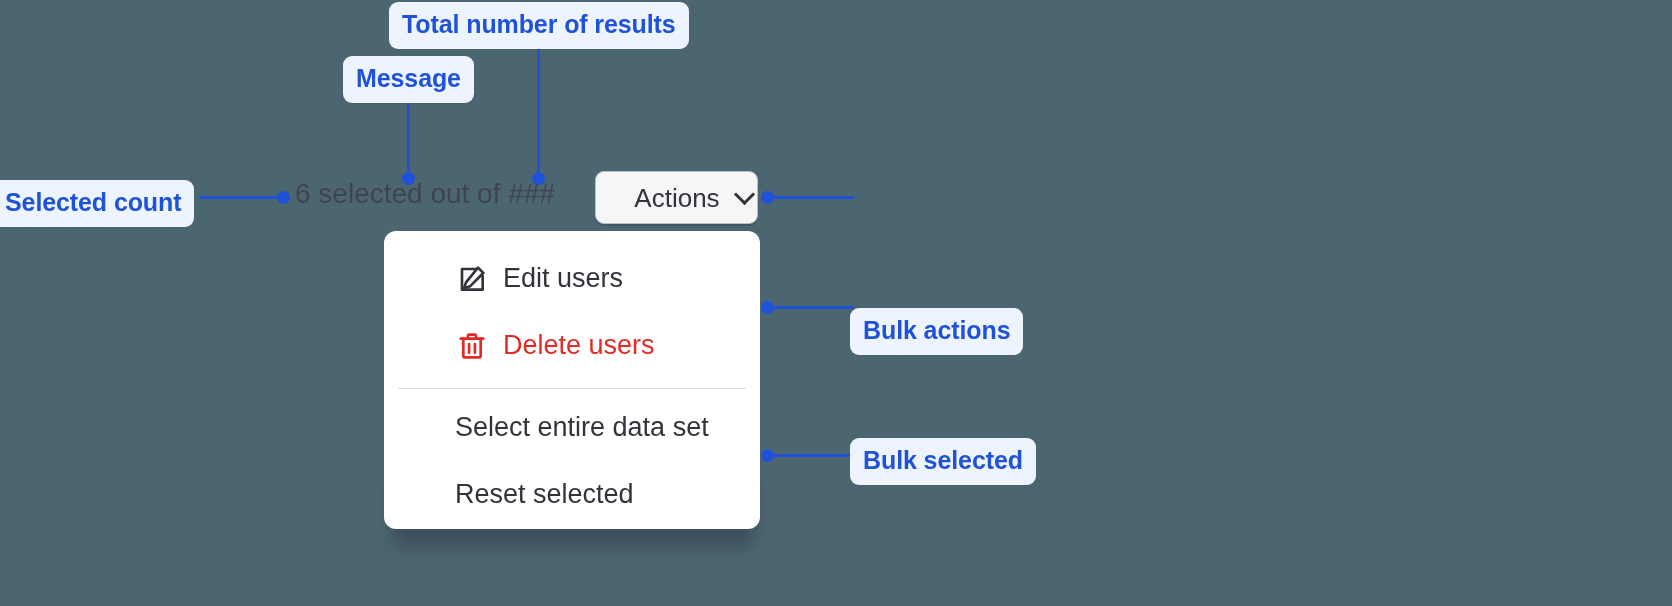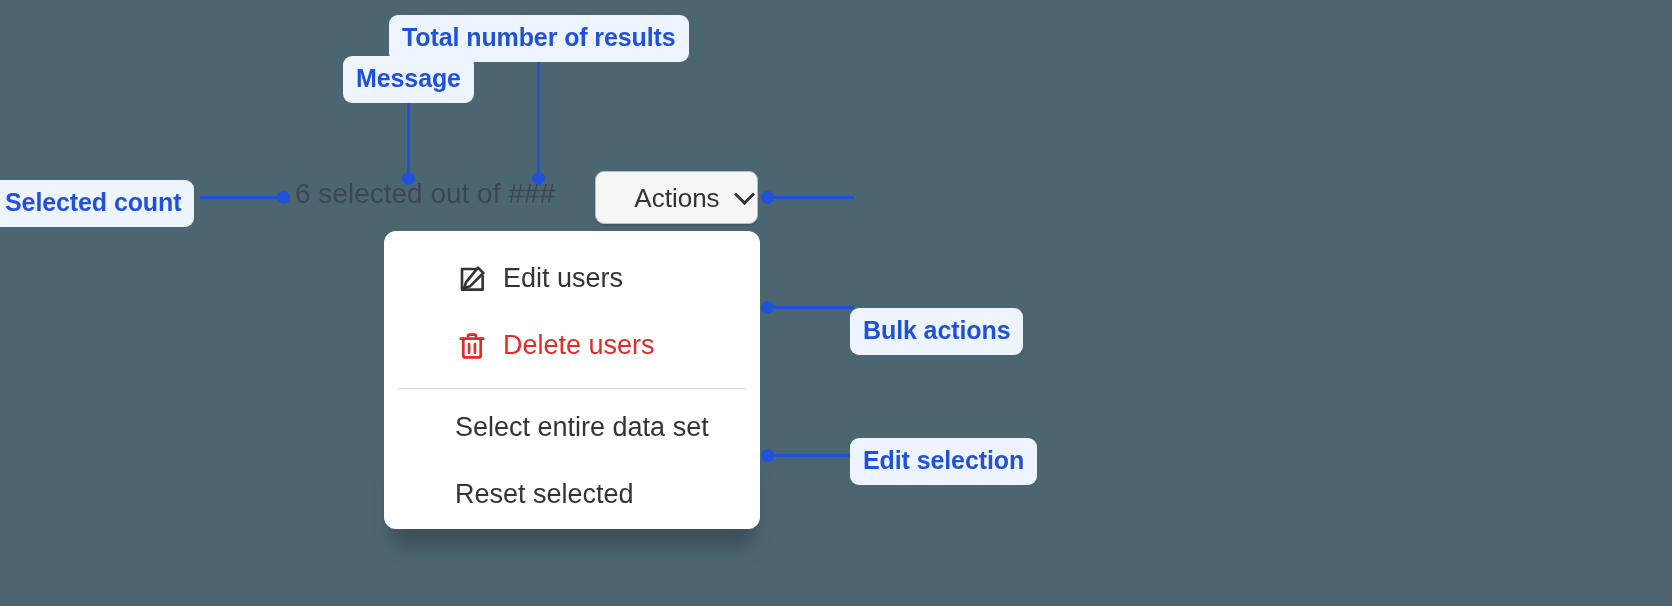--- a/index.html
+++ b/index.html
@@ -189,30 +189,30 @@
 
   <div class="conn-h" style="left:766px; top:196px; width:88px;"></div>
   <div class="conn-dot" style="left:761px; top:191px;"></div>
 
   <div class="conn-h" style="left:766px; top:306px; width:88px;"></div>
   <div class="conn-dot" style="left:761px; top:301px;"></div>
 
   <div class="conn-h" style="left:766px; top:454px; width:88px;"></div>
   <div class="conn-dot" style="left:761px; top:449px;"></div>
 
-  <div class="callout" style="left:389px; top:15px;">Total number of results</div>
+  <div class="callout" style="left:389px; top:2px;">Total number of results</div>
 
   <div class="callout" style="left:343px; top:56px;">Message</div>
 
   <div class="callout clip-left" style="top:180px;">Selected count</div>
 
 
   <div class="callout" style="left:850px; top:308px;">Bulk actions</div>
 
-  <div class="callout" style="left:850px; top:438px;">Edit selection</div>
+  <div class="callout" style="left:850px; top:438px;">Bulk selected</div>
 
   <div class="selected-message">6 selected out of ###</div>
 
   <div class="actions-button">
     <span class="label">Actions</span>
     <span class="chev"></span>
   </div>
 
   <div class="dropdown-shadow"></div>
 

